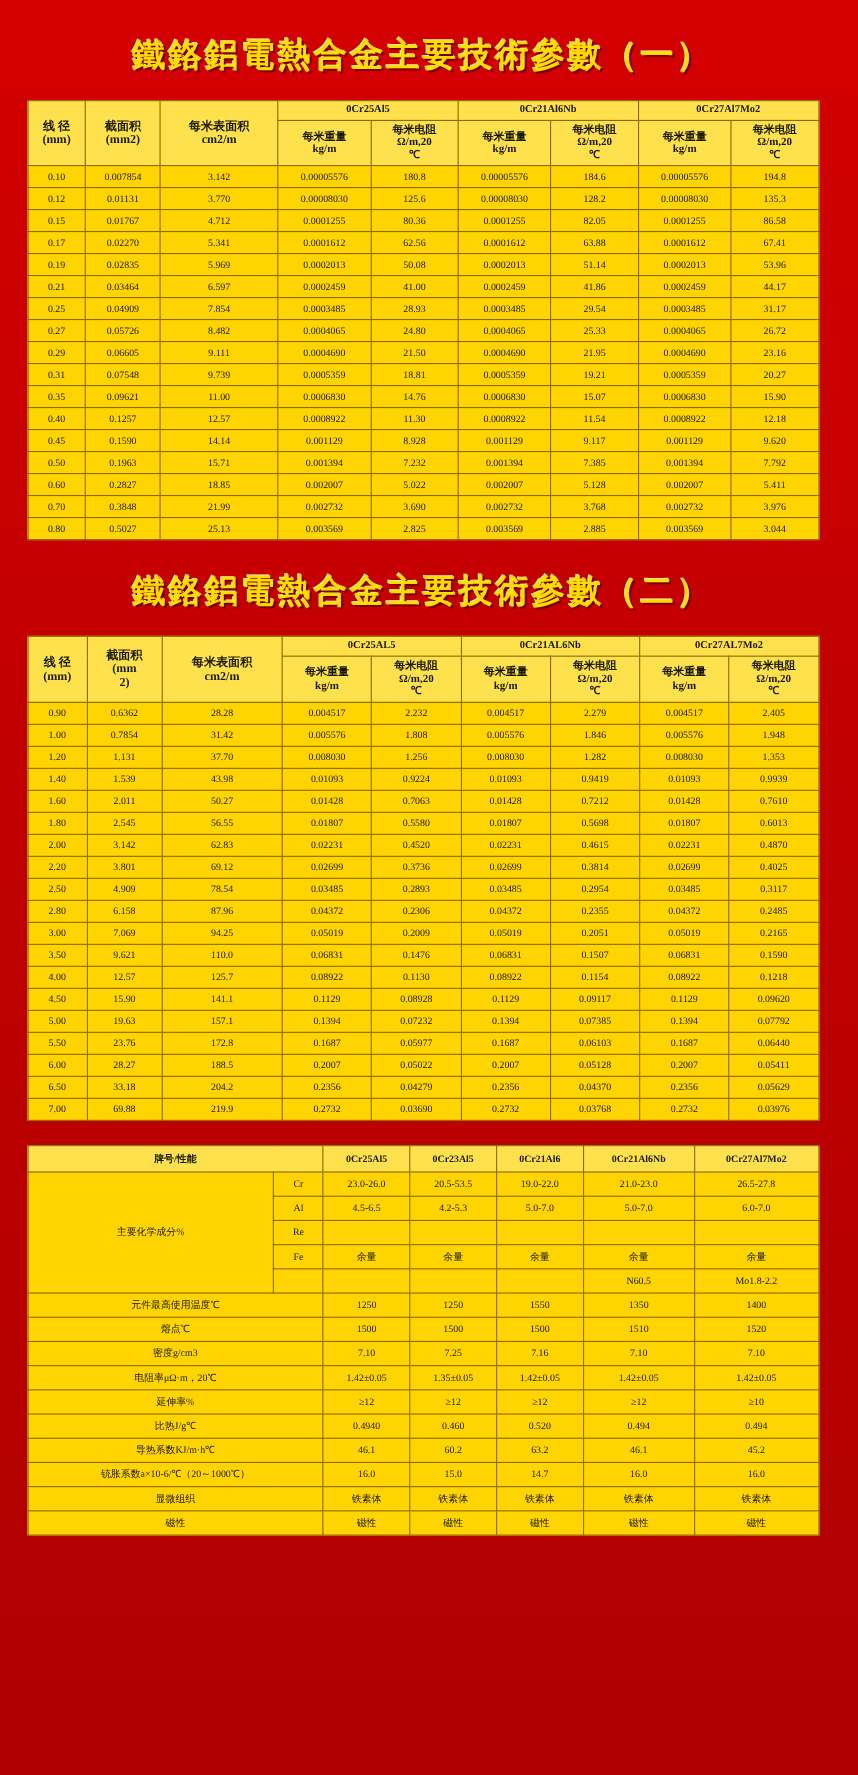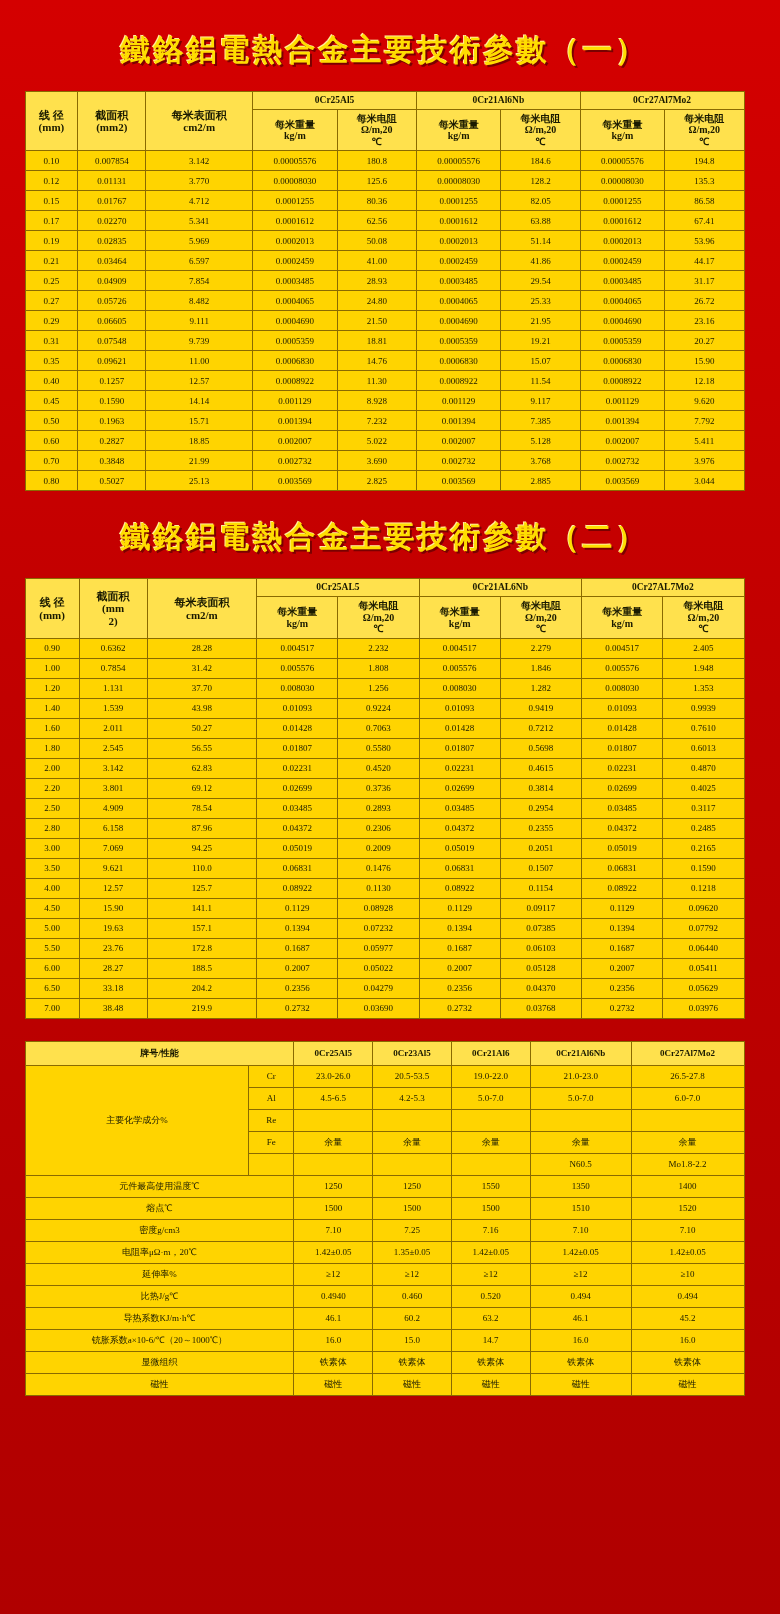--- a/index.html
+++ b/index.html
@@ -566,21 +566,21 @@
             <td>204.2</td>
             <td>0.2356</td>
             <td>0.04279</td>
             <td>0.2356</td>
             <td>0.04370</td>
             <td>0.2356</td>
             <td>0.05629</td>
           </tr>
           <tr>
             <td>7.00</td>
-            <td>38.48</td>
+            <td>69.88</td>
             <td>219.9</td>
             <td>0.2732</td>
             <td>0.03690</td>
             <td>0.2732</td>
             <td>0.03768</td>
             <td>0.2732</td>
             <td>0.03976</td>
           </tr>
         </tbody>
     </table>

